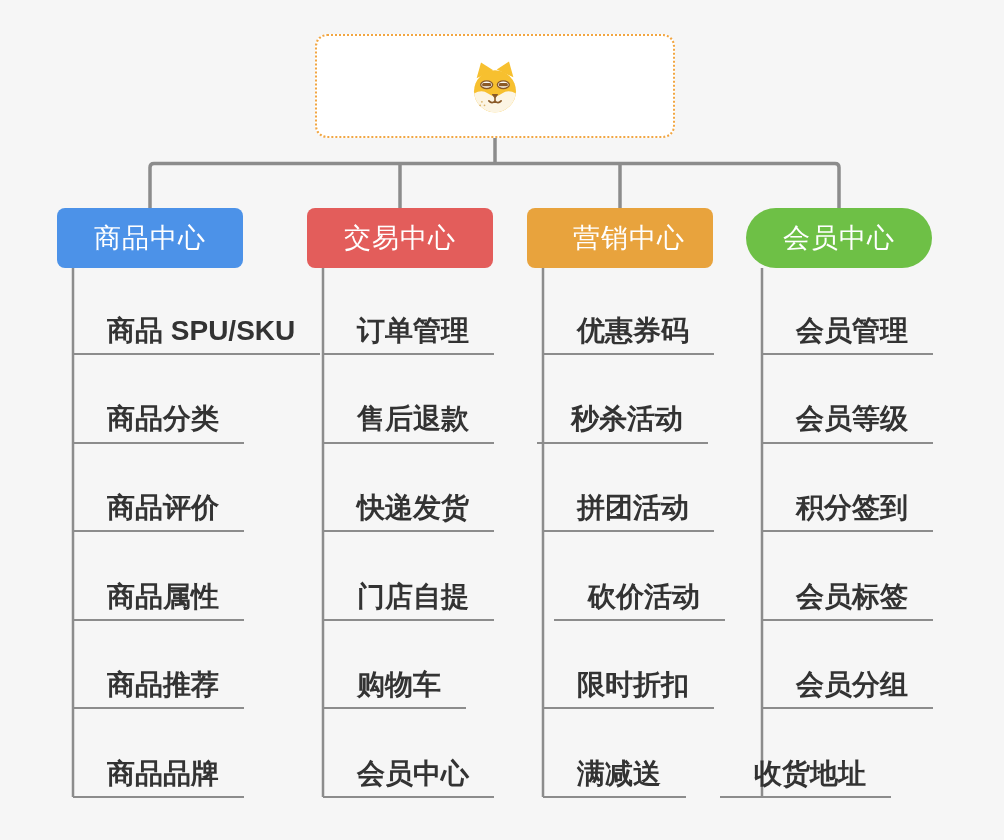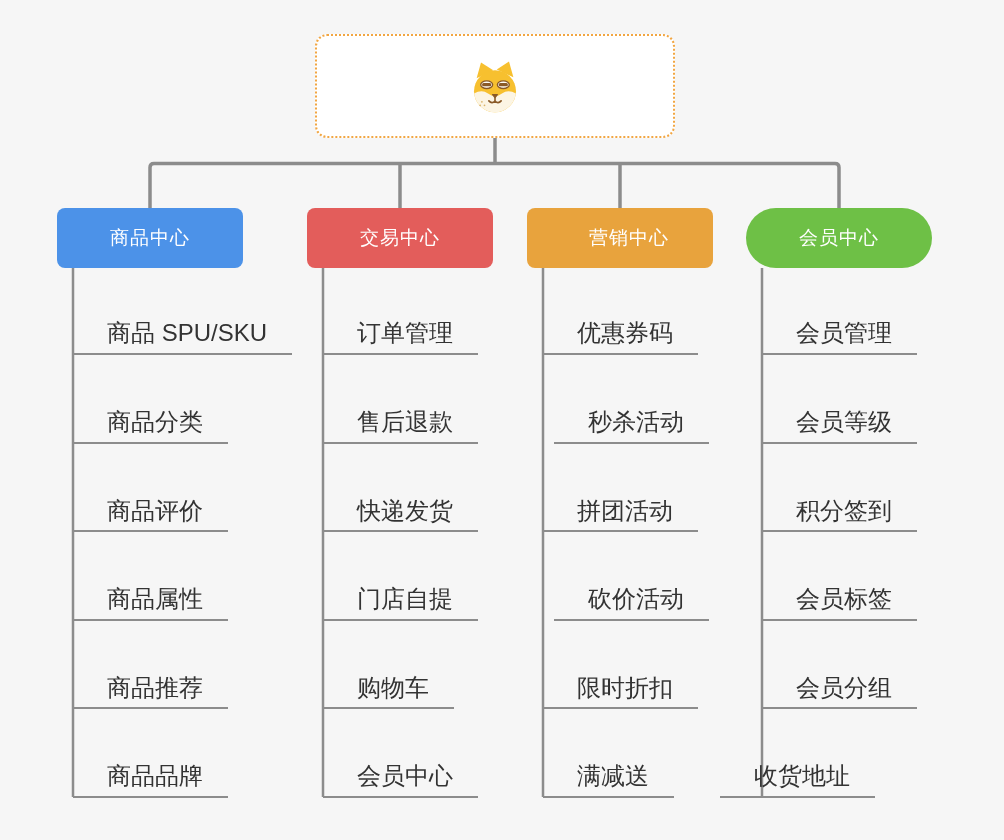--- a/index.html
+++ b/index.html
@@ -50,36 +50,37 @@
   .branch-header{
     position:absolute;
     top:208px;
     width:186px;height:60px;
     box-sizing:border-box;
     border-radius:8px;
     display:flex;
     align-items:center;
     justify-content:center;
     color:#ffffff;
-    font-size:19px;
+    font-size:27px;
     letter-spacing:1px;
     white-space:nowrap;
   }
   .tree-node{
     position:absolute;
     height:46px;
     box-sizing:border-box;
     display:flex;
     align-items:flex-end;
     padding:0 25px 6px 34px;
     border-bottom:2.5px solid #8c8c8c;
-    font-size:24px;
+    font-size:28px;
     color:#333333;
     white-space:nowrap;
     line-height:1.15;
+    font-weight:bold;
   }
 </style>
 </head>
 <body>
 
 <div id="canvas">
 
   <svg id="connectors">
       <path d="M150,208 V167.5 Q150,163.5 154,163.5 H835 Q839,163.5 839,167.5 V208" stroke="#8c8c8c" stroke-width="3.5" fill="none"></path>
       <path d="M400,163.5 V208" stroke="#8c8c8c" stroke-width="3.5" fill="none"></path>
@@ -125,21 +126,21 @@
       <div class="tree-node" style="left: 73px; top: 752px;">商品品牌</div>
       <div class="branch-header" style="left: 307px; background: rgb(227, 93, 91);">交易中心</div>
       <div class="tree-node" style="left: 323px; top: 309px;">订单管理</div>
       <div class="tree-node" style="left: 323px; top: 397.6px;">售后退款</div>
       <div class="tree-node" style="left: 323px; top: 486.2px;">快递发货</div>
       <div class="tree-node" style="left: 323px; top: 574.8px;">门店自提</div>
       <div class="tree-node" style="left: 323px; top: 663.4px;">购物车</div>
       <div class="tree-node" style="left: 323px; top: 752px;">会员中心</div>
       <div class="branch-header" style="left: 527px; background: rgb(232, 163, 61); padding-left: 18px;">营销中心</div>
       <div class="tree-node" style="left: 543px; top: 309px;">优惠券码</div>
-      <div class="tree-node" style="left: 554px; top: 397.6px;">秒杀活动</div>
+      <div class="tree-node" style="left: 537px; top: 397.6px;">秒杀活动</div>
       <div class="tree-node" style="left: 543px; top: 486.2px;">拼团活动</div>
       <div class="tree-node" style="left: 529px; top: 574.8px; margin-left: 25px;">砍价活动</div>
       <div class="tree-node" style="left: 543px; top: 663.4px;">限时折扣</div>
       <div class="tree-node" style="left: 543px; top: 752px;">满减送</div>
       <div class="branch-header" style="left: 746px; background: rgb(110, 192, 70); border-radius: 30px;">会员中心</div>
       <div class="tree-node" style="left: 762px; top: 309px;">会员管理</div>
       <div class="tree-node" style="left: 762px; top: 397.6px;">会员等级</div>
       <div class="tree-node" style="left: 762px; top: 486.2px;">积分签到</div>
       <div class="tree-node" style="left: 762px; top: 574.8px;">会员标签</div>
       <div class="tree-node" style="left: 762px; top: 663.4px;">会员分组</div>

